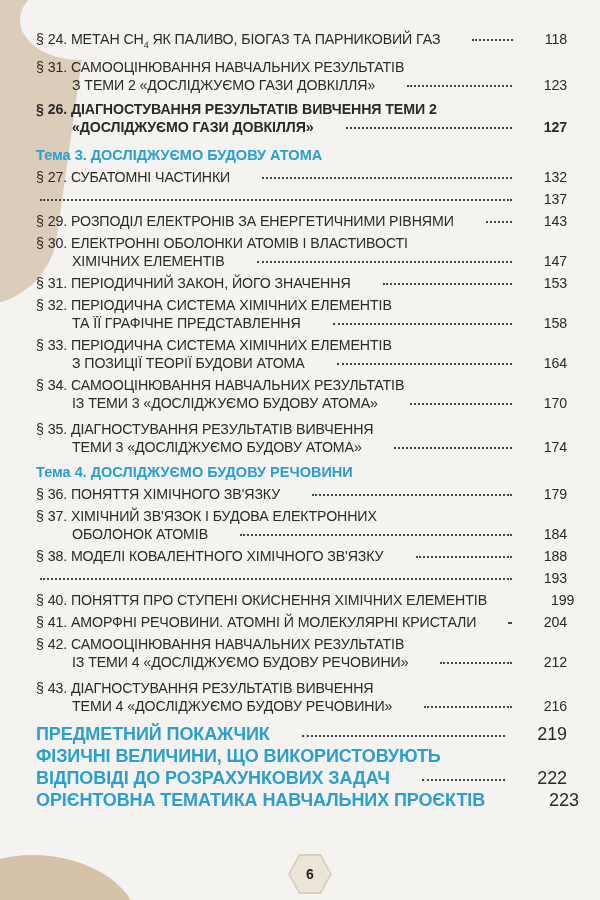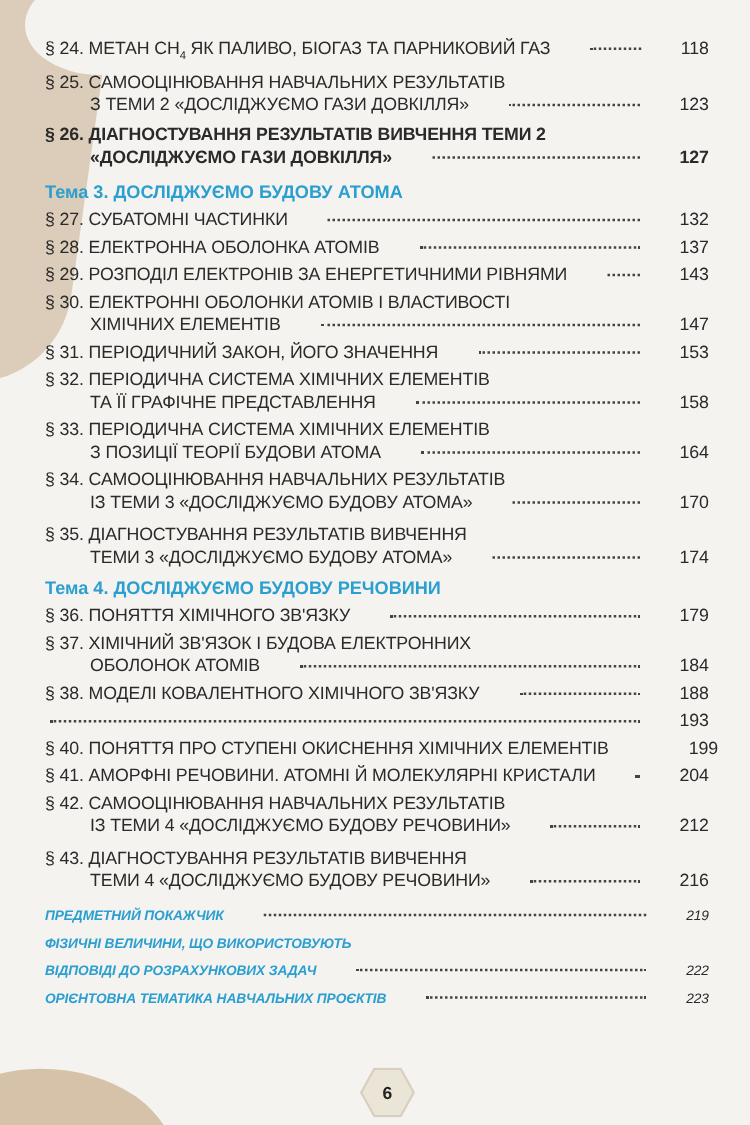--- a/index.html
+++ b/index.html
@@ -39,21 +39,21 @@
     flex:1 1 auto; overflow:hidden; margin:0 4px;
     border-bottom:2px dotted #444; height:0; transform:translateY(-3px);
   }
   .entry .line .pg { flex:0 0 auto; text-align:right; }
   .entry.gap { margin-bottom:9px;font-weight:bold; }
   .theme-title {
     text-align:left; font-weight:bold; color:#2a9fd0;
     font-size:14.5px; line-height:20px; margin:4px 0 3px 0;
   }
   .appendix {
-    color:#2a9fd0; font-weight:bold; font-size:11px; line-height:18px;font-style:italic;
+    color:#2a9fd0; font-weight:bold; font-size:18px; line-height:18px;
   }
   .appendix .pg { color:#2a2a2a; font-weight:normal; }
   .appendix .dots { border-bottom-color:#444 !important; }
   .sub { font-size:9px; vertical-align:sub; }
   .page-num {
     position:absolute; left:290px; top:856px; width:40px; height:36px;
     background:#ebe5d8;
     clip-path:polygon(25% 0,75% 0,100% 50%,75% 100%,25% 100%,0 50%);
     display:flex; align-items:center; justify-content:center;
     font-weight:bold; font-size:14px; color:#222;
@@ -76,21 +76,21 @@
   <div class="entry">
     <div class="line">
       <span class="txt"><span>§ 24. МЕТАН CH</span><span class="sub">4</span> <span>ЯК ПАЛИВО, БІОГАЗ ТА ПАРНИКОВИЙ ГАЗ</span></span>
       <span class="dots"></span>
       <span class="pg">118</span>
     </div>
   </div>
 
   <div class="entry">
     <div class="line">
-        <span class="txt">§ 25. САМООЦІНЮВАННЯ НАВЧАЛЬНИХ РЕЗУЛЬТАТІВ</span>
+        <span class="txt">§ 31. САМООЦІНЮВАННЯ НАВЧАЛЬНИХ РЕЗУЛЬТАТІВ</span>
       </div>
     <div class="line cont">
       <span class="txt">З ТЕМИ 2 «ДОСЛІДЖУЄМО ГАЗИ ДОВКІЛЛЯ»</span>
       <span class="dots"></span>
       <span class="pg">123</span>
     </div>
   </div>
 
   <div class="entry gap" style="margin-top:6px">
     <div class="line">
@@ -107,21 +107,20 @@
   <div id="theme3-list">
       <div class="entry">
         <div class="line">
           <span class="txt">§ 27. СУБАТОМНІ ЧАСТИНКИ</span>
           <span class="dots"></span>
           <span class="pg">132</span>
         </div>
       </div>
       <div class="entry">
         <div class="line">
-          <span class="txt">§ 28. ЕЛЕКТРОННА ОБОЛОНКА АТОМІВ</span>
           <span class="dots"></span>
           <span class="pg">137</span>
         </div>
       </div>
       <div class="entry">
         <div class="line">
           <span class="txt">§ 29. РОЗПОДІЛ ЕЛЕКТРОНІВ ЗА ЕНЕРГЕТИЧНИМИ РІВНЯМИ</span>
           <span class="dots"></span>
           <span class="pg">143</span>
         </div>

